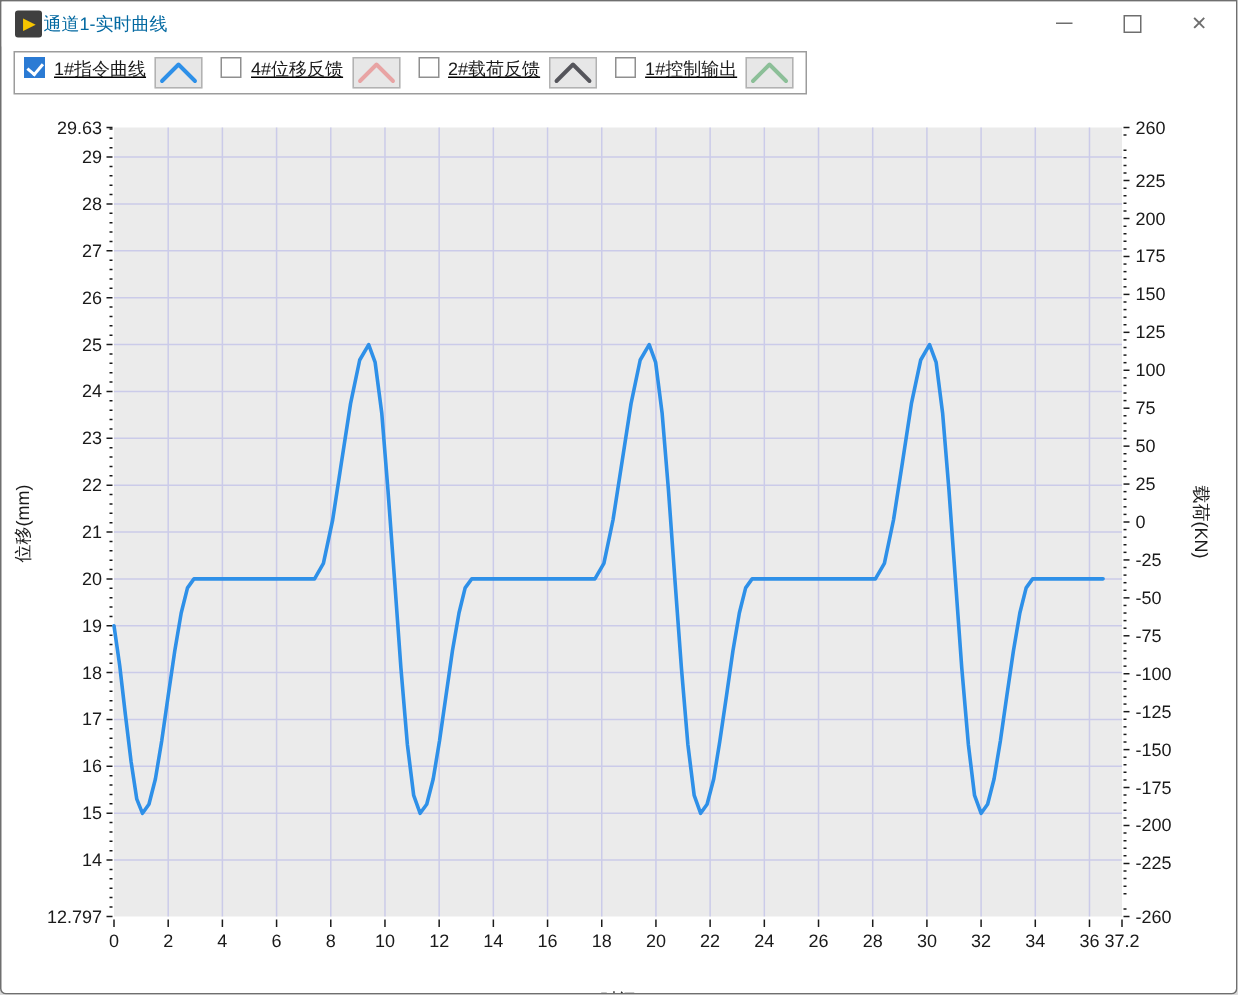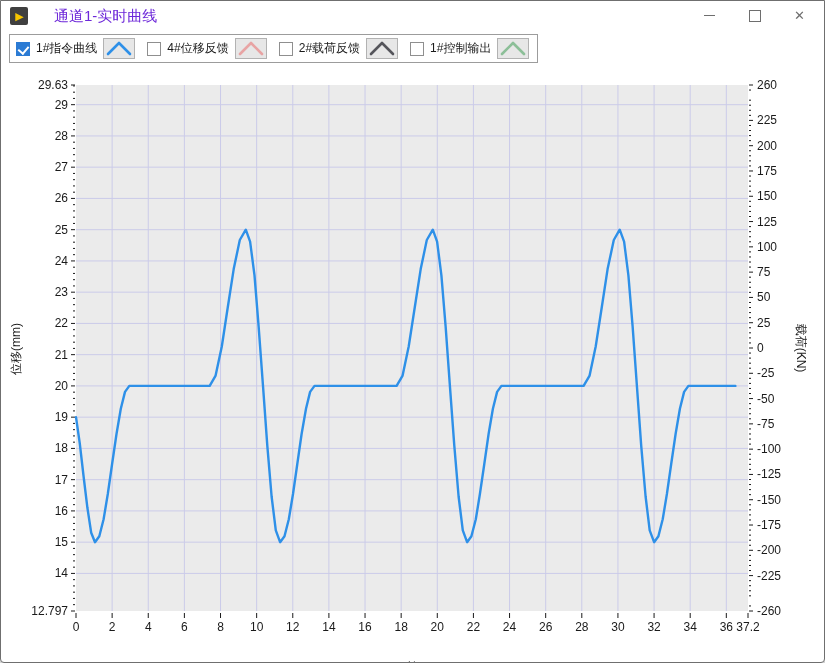--- a/index.html
+++ b/index.html
@@ -1,28 +1,28 @@
 <!DOCTYPE html>
 <html><head>
 <meta charset="utf-8">
 <style>
   html,body{margin:0;padding:0;background:#d8d8d8;font-family:"Liberation Sans","DejaVu Sans",sans-serif;}
   .window{position:relative;width:823px;height:661px;background:#ffffff;border:1px solid #6f6f6f;border-radius:0 0 4px 4px;overflow:hidden;}
   .titlebar{position:absolute;left:0;top:0;width:100%;height:30px;background:#ffffff;display:flex;align-items:center;z-index:5;}
   .app-icon{width:18px;height:18px;margin-left:9px;background:#3f3f3f;border-radius:2px;display:flex;align-items:center;justify-content:center;}
   .app-icon span{color:#f6c500;font-size:11px;line-height:1;transform:translateX(0.5px);}
-  .win-title{margin-left:26px;font-size:15px;color:#6d28d9;}
+  .win-title{margin-left:1px;font-size:12px;color:#0369a1;}
   .win-btns{position:absolute;right:2px;top:0;height:30px;display:flex;}
   .win-btn{width:45px;height:29px;display:flex;align-items:center;justify-content:center;color:#6e6e6e;font-size:12px;cursor:default;}
   .glyph-min{width:11px;height:1px;background:#6e6e6e;}
   .glyph-max{width:10px;height:10px;border:1px solid #6e6e6e;background:transparent;}
   .glyph-close{font-size:13px;color:#6e6e6e;}
   .legendbar{position:absolute;left:8px;top:33px;z-index:5;}
   .legend-box{display:inline-flex;align-items:center;border:1px solid #9c9c9c;background:#ffffff;padding:3px 8px 3px 6px;gap:12px;}
-  .lg-item{display:inline-flex;align-items:center;gap:6px;}
+  .lg-item{display:inline-flex;gap:6px;text-decoration:underline;}
   .cb{width:14px;height:14px;border:1px solid #8f8f8f;background:#ffffff;box-sizing:border-box;position:relative;}
   .cb.checked{background:#2B7BD4;border-color:#2B7BD4;}
   .cb.checked::after{content:"";position:absolute;left:3px;top:1px;width:5px;height:8px;border:solid #ffffff;border-width:0 2px 2px 0;transform:rotate(40deg);}
   .lg-label{font-size:12px;color:#1a1a1a;}
   .lg-swatch{width:32px;height:21px;background:#e7e7e7;border:1px solid #b2b2b2;display:flex;align-items:center;justify-content:center;box-sizing:border-box;}
   #chart-svg{position:absolute;left:0;top:0;z-index:1;}
   .axis-title{position:absolute;z-index:2;font-size:12px;color:#1a1a1a;white-space:nowrap;}
   .axis-title.left{left:15px;top:348px;transform:translate(-50%,-50%) rotate(-90deg);}
   .axis-title.right{left:799px;top:347px;transform:translate(-50%,-50%) rotate(90deg);}
   .axis-title.bottom{left:411px;top:637px;transform:translate(-50%,-50%);margin-top:29px;}

